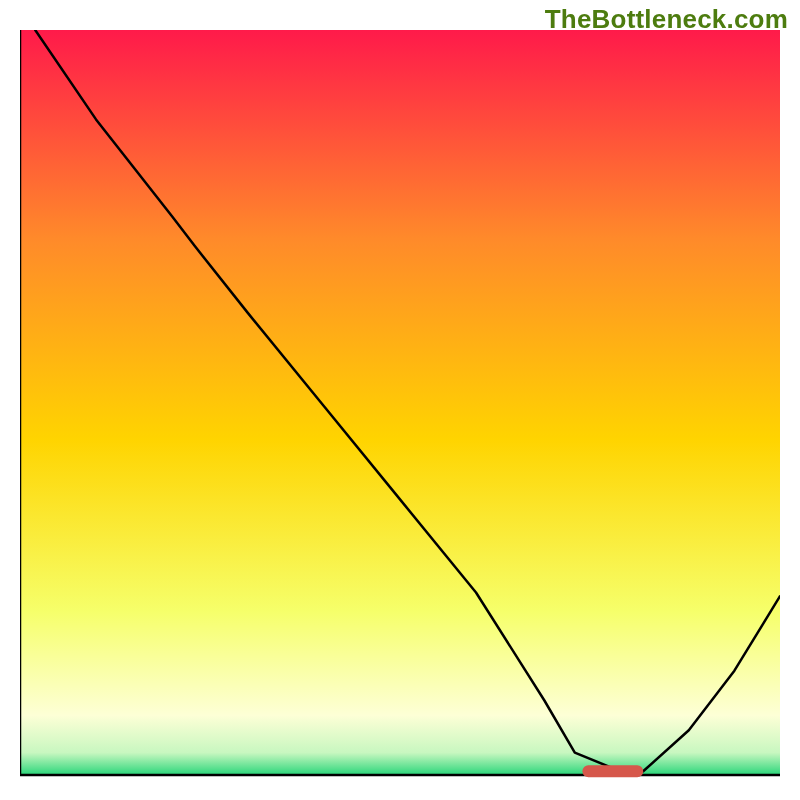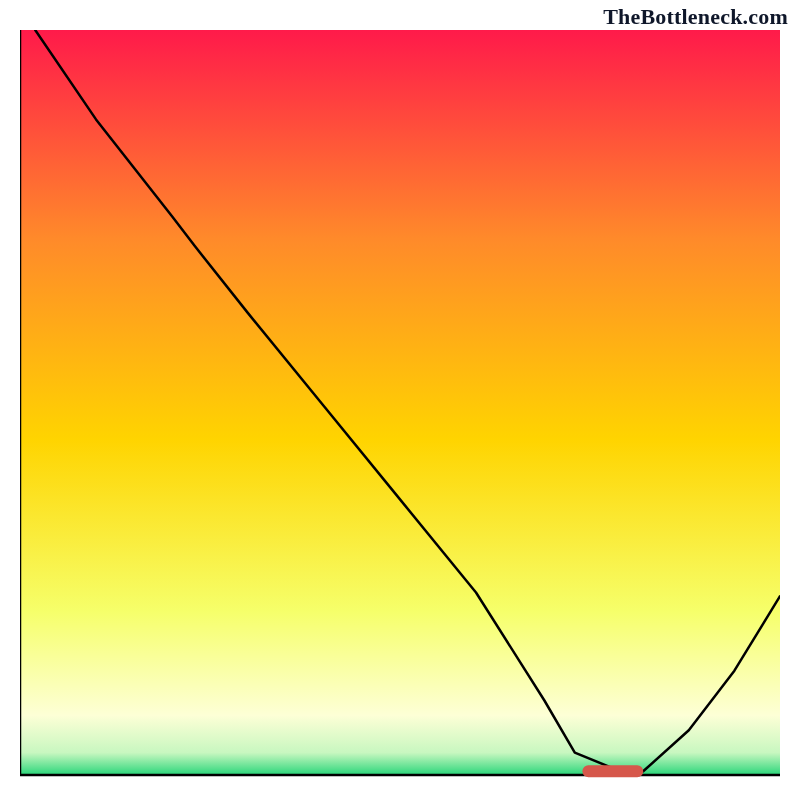--- a/index.html
+++ b/index.html
@@ -13,26 +13,25 @@
   }
   .stage {
     position: relative;
     width: 800px;
     height: 800px;
   }
   .watermark {
     position: absolute;
     top: 4px;
     right: 12px;
-    font-size: 22px;
+    font-size: 26px;
     font-weight: 600;
-    color: #0f172a;
+    color: #4d7c0f;
     letter-spacing: 0.2px;
     user-select: none;
-    font-family: Liberation Serif, serif;
   }
   .plot {
     position: absolute;
     left: 20px;
     top: 30px;
     width: 760px;
     height: 750px;
   }
   .axis-line {
     stroke: #000;

